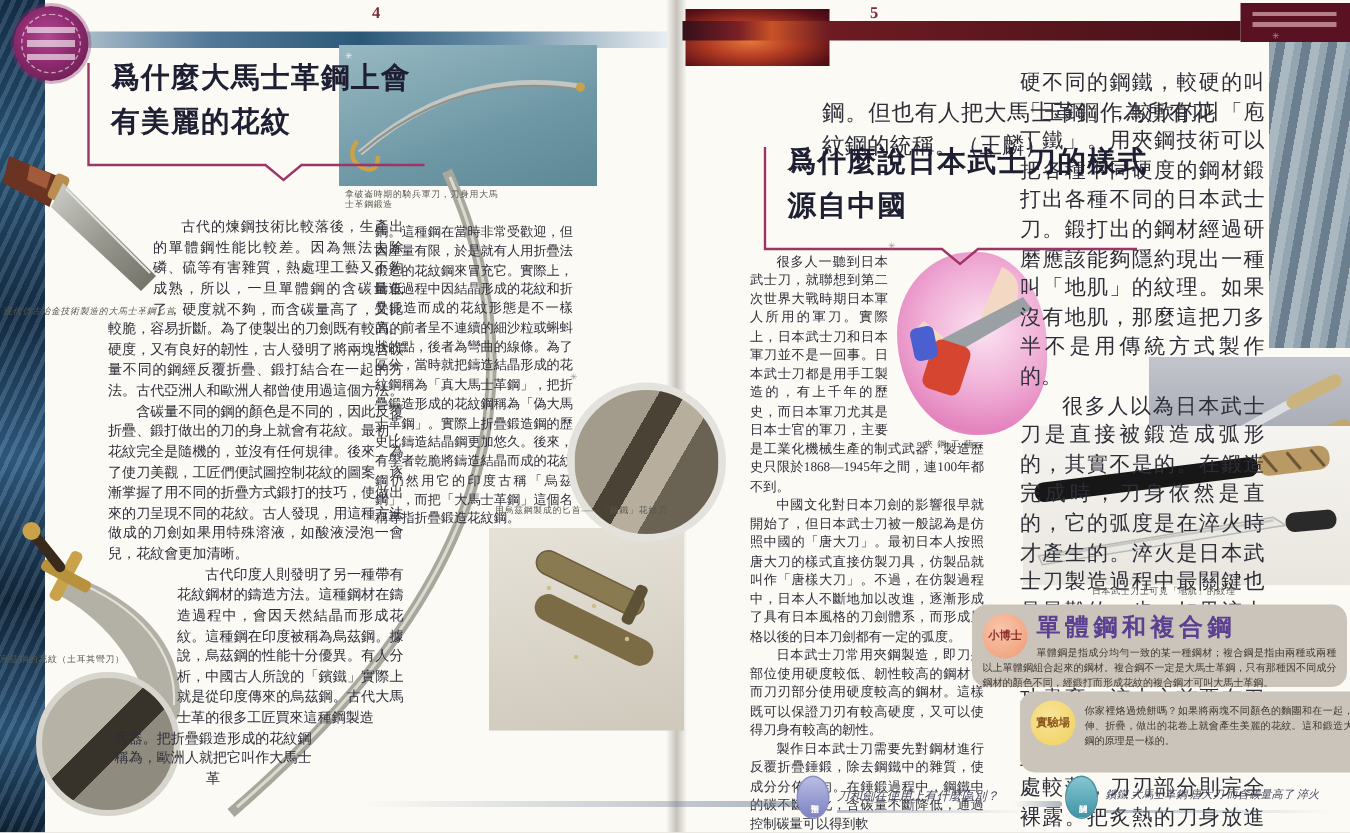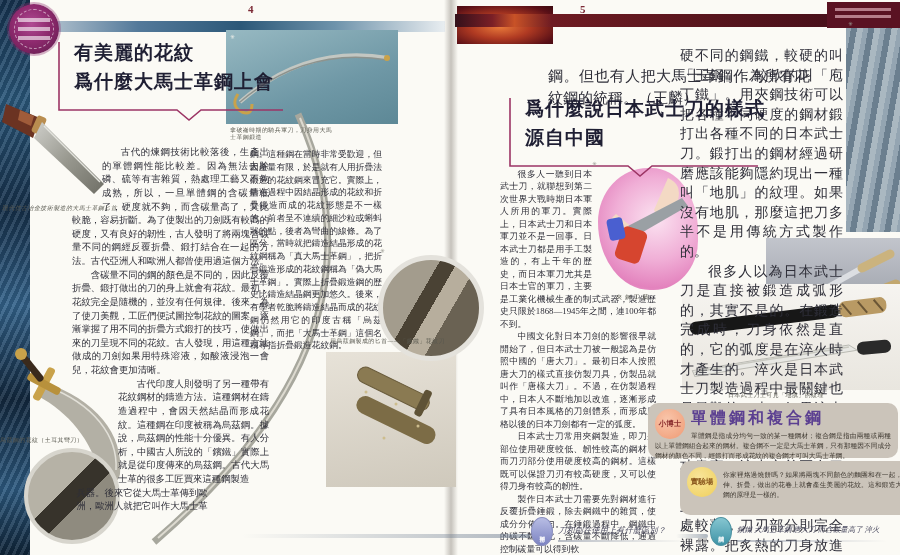--- a/index.html
+++ b/index.html
@@ -104,22 +104,22 @@
     </div>
   <div class="abs pgnum" style="left:248px;top:3px;">4</div>
   <div class="abs pgnum" style="left:580px;top:3px;">5</div>
 
   <div class="abs gutter"></div>
 
   <svg class="abs bracket" style="left:57px;top:40px;" width="238" height="82">
     <path d="M2,2 V70 H120 L132,80 L144,70 H226" fill="none" stroke="#9c3565" stroke-width="1.6"></path>
   </svg>
   <div class="abs title" style="left:74px;top:38px;">
+    <div>爲什麼大馬士革鋼上會</div>
     <div>有美麗的花紋</div>
-    <div>爲什麼大馬士革鋼上會</div>
   </div>
 
   <svg class="abs ph-knife art" viewBox="0 0 112 106">
     <defs>
         <linearGradient id="bl" x1="0" y1="0" x2="1" y2="1">
       <stop offset="0" stop-color="#cfcfca"></stop>
           <stop offset=".5" stop-color="#98988f"></stop>
           <stop offset="1" stop-color="#6f6f66"></stop>
         </linearGradient>
       </defs>
@@ -179,21 +179,21 @@
         <circle cx="92" cy="74" r="1.5" fill="#cdbd8d"></circle>
     </svg>
   </div>
 
   <div class="abs col c1L">
     <div class="sp-a"></div>
     <p>古代的煉鋼技術比較落後，生產出的單體鋼性能比較差。因為無法去除磷、硫等有害雜質，熱處理工藝又不夠成熟，所以，一旦單體鋼的含碳量低了，硬度就不夠，而含碳量高了，又比較脆，容易折斷。為了使製出的刀劍既有較高的硬度，又有良好的韌性，古人發明了將兩塊含碳量不同的鋼經反覆折疊、鍛打結合在一起的方法。古代亞洲人和歐洲人都曾使用過這個方法。</p>
     <p>含碳量不同的鋼的顏色是不同的，因此反覆折疊、鍛打做出的刀的身上就會有花紋。最初，花紋完全是隨機的，並沒有任何規律。後來，為了使刀美觀，工匠們便試圖控制花紋的圖案，逐漸掌握了用不同的折疊方式鍛打的技巧，使做出來的刀呈現不同的花紋。古人發現，用這種方法做成的刀劍如果用特殊溶液，如酸液浸泡一會兒，花紋會更加清晰。</p>
     <div class="sp-b"></div>
     <p>古代印度人則發明了另一種帶有花紋鋼材的鑄造方法。這種鋼材在鑄造過程中，會因天然結晶而形成花紋。這種鋼在印度被稱為烏茲鋼。據說，烏茲鋼的性能十分優異。有人分析，中國古人所說的「鑌鐵」實際上就是從印度傳來的烏茲鋼。古代大馬士革的很多工匠買來這種鋼製造</p>
-    <p class="noindent p-tail">兵器。後來它從大馬士革傳到歐洲，歐洲人就把它叫作大馬士革</p>
+    <p class="noindent p-tail">兵器。把折疊鍛造形成的花紋鋼稱為，歐洲人就把它叫作大馬士革</p>
   </div>
   <div class="abs col c2L">
     <p class="noindent">鋼。這種鋼在當時非常受歡迎，但因產量有限，於是就有人用折疊法鍛造的花紋鋼來冒充它。實際上，鑄造過程中因結晶形成的花紋和折疊鍛造而成的花紋形態是不一樣的。前者呈不連續的細沙粒或蝌蚪狀的點，後者為彎曲的線條。為了區分，當時就把鑄造結晶形成的花紋鋼稱為「真大馬士革鋼」，把折疊鍛造形成的花紋鋼稱為「偽大馬士革鋼」。實際上折疊鍛造鋼的歷史比鑄造結晶鋼更加悠久。後來，有學者乾脆將鑄造結晶而成的花紋鋼仍然用它的印度古稱「烏茲鋼」，而把「大馬士革鋼」這個名稱專指折疊鍛造花紋鋼。</p>
   </div>
 
   <div class="abs col lead">
     <p class="noindent">鋼。但也有人把大馬士革鋼作為所有花紋鋼的統稱。（王麟）</p>
   </div>
 
   <svg class="abs bracket" style="left:508px;top:96px;" width="260" height="82">

